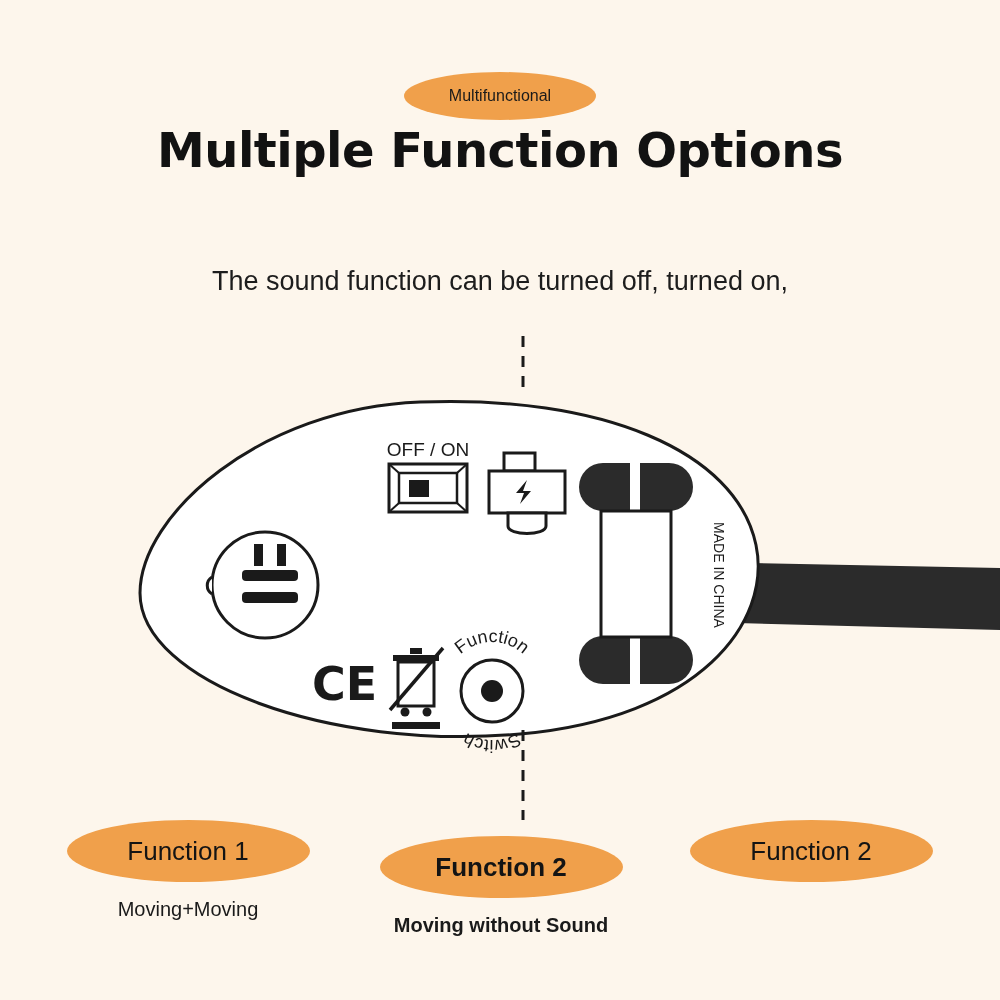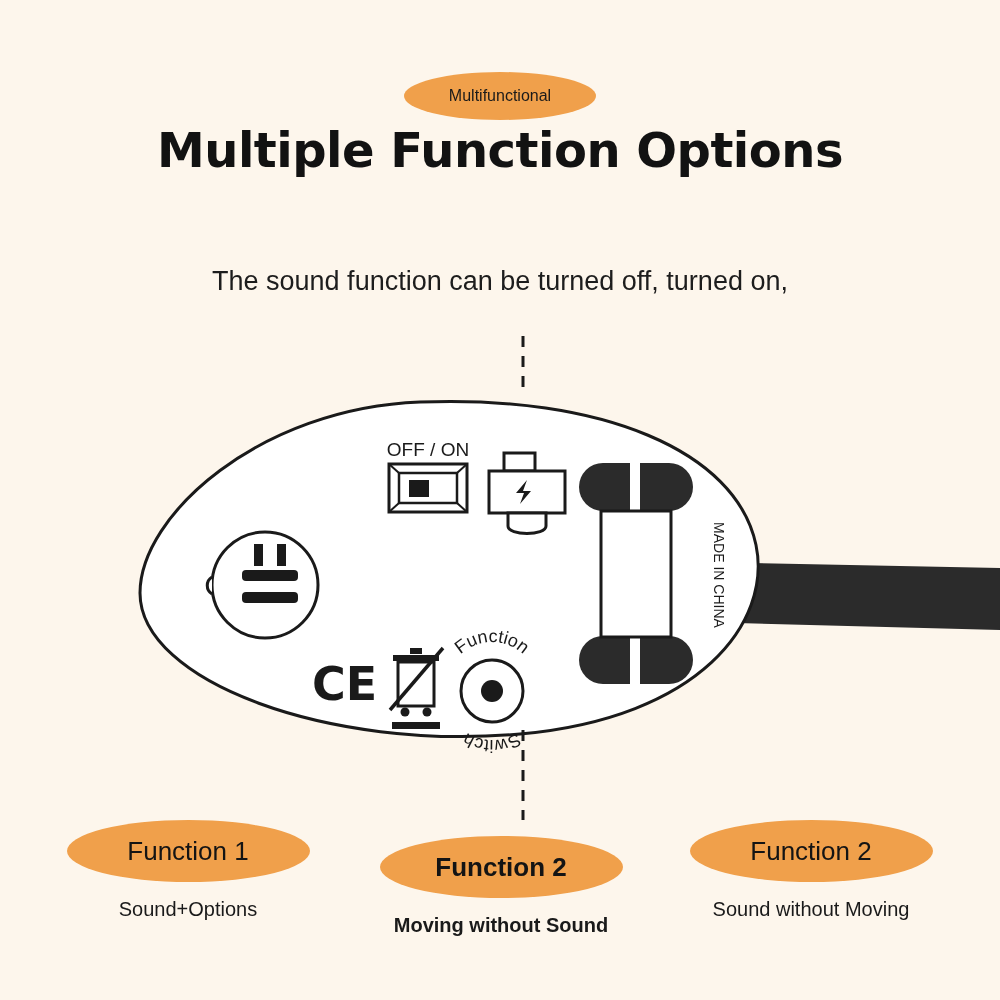--- a/index.html
+++ b/index.html
@@ -160,29 +160,28 @@
       </g>
 
     </svg>
   </div>
 
   <div class="callouts">
     <div class="callout" id="c1">
       <div class="pill">
         <span>Function 1</span>
       </div>
-      <div class="sub">Sound+Options</div>
+      <div class="sub">Moving+Moving</div>
     </div>
     <div class="callout" id="c2">
       <div class="pill">
         <span>Function 2</span>
       </div>
       <div class="sub">Moving without Sound</div>
     </div>
     <div class="callout" id="c3">
       <div class="pill">
         <span>Function 2</span>
       </div>
-      <div class="sub">Sound without Moving</div>
     </div>
   </div>
 
 </div>
 
 </body></html>

